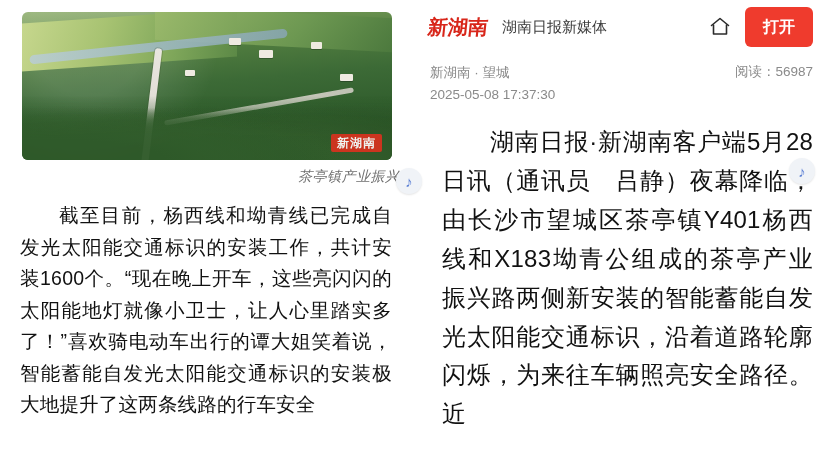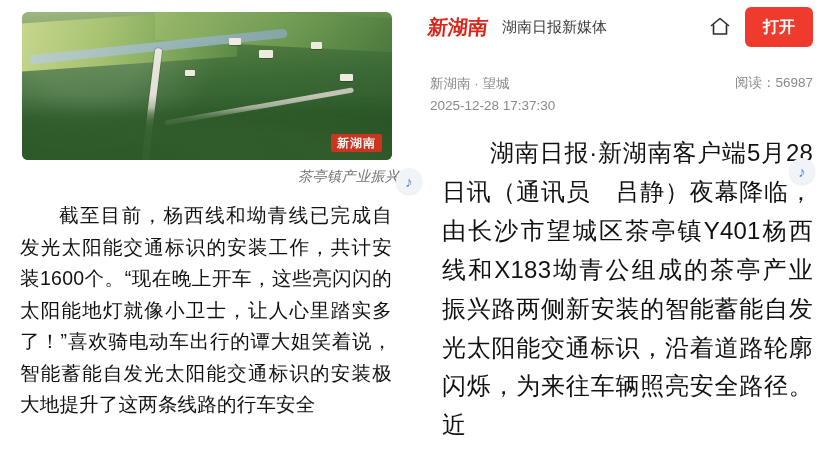--- a/index.html
+++ b/index.html
@@ -192,21 +192,21 @@
   }
   .article-title {
     margin: 4px 16px 0 16px;
     font-size: 31px;
     line-height: 1.36;
     font-weight: 700;
     color: #111111;
     letter-spacing: .5px;
   }
   .meta-row {
-    margin: 19px 16px 0 16px;
+    margin: 8px 16px 0 16px;
     display: flex;
     align-items: flex-start;
     justify-content: space-between;
   }
   .meta-left {
     font-size: 13.5px;
     color: #8a8a8a;
     line-height: 1.6;
   }
   .meta-right {
@@ -285,21 +285,21 @@
           <path d="M5.5 10v9h13v-9"></path>
         </svg>
       </div>
       <button class="open-btn">打开</button>
     </div>
 
 
     <div class="meta-row">
       <div class="meta-left">
         <div>新湖南 · 望城</div>
-        <div>2025-12-28 17:37:30</div>
+        <div>2025-05-08 17:37:30</div>
       </div>
       <div class="meta-right">阅读：56987</div>
     </div>
 
     <div class="right-body">湖南日报·新湖南客户端5月28日讯（通讯员　吕静）夜幕降临，由长沙市望城区茶亭镇Y401杨西线和X183坳青公组成的茶亭产业振兴路两侧新安装的智能蓄能自发光太阳能交通标识，沿着道路轮廓闪烁，为来往车辆照亮安全路径。近</div>
 
     <div class="music-fab right-fab">♪</div>
   </div>
 
   <div class="music-fab left-fab">♪</div>

